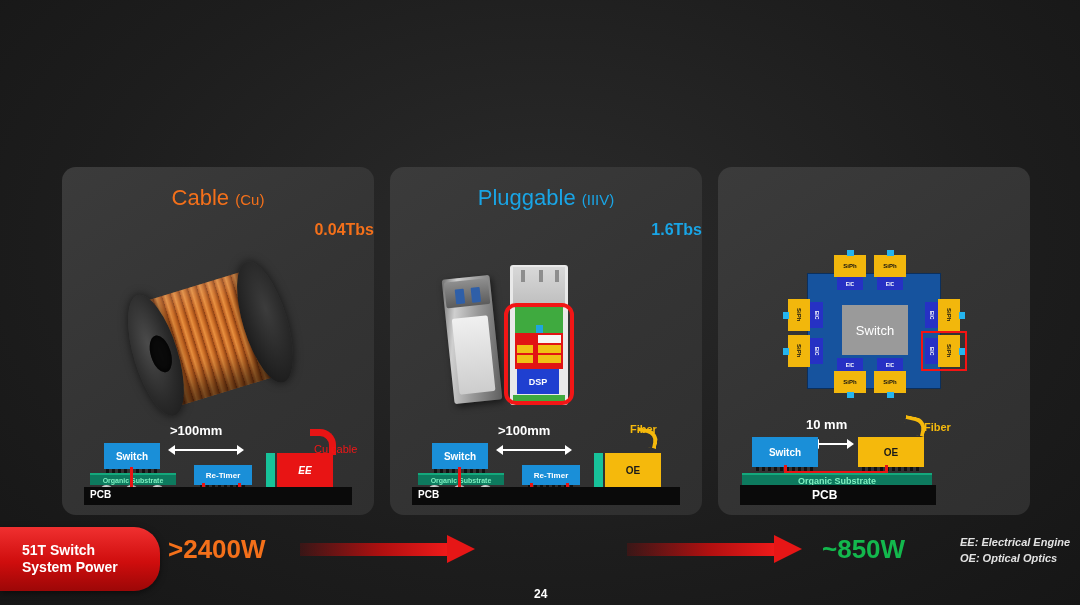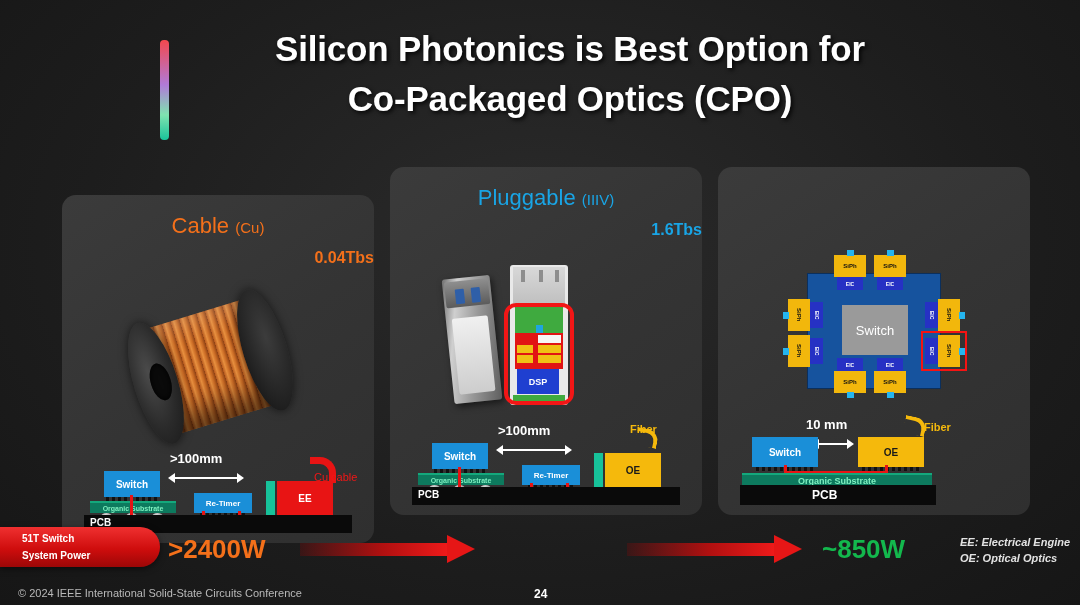--- a/index.html
+++ b/index.html
@@ -30,21 +30,21 @@
     text-shadow: 2px 2px 4px rgba(0,0,0,.85);
     letter-spacing: -0.2px;
   }
 
   
   .panel {
     position: absolute; top: 167px; height: 348px;
     background: linear-gradient(145deg, #3b3b3b 0%, #343434 50%, #2f2f2f 100%);
     border-radius: 14px;
   }
-  #panel-1 { left: 62px; width: 312px; margin-top: 28px; }
+  #panel-1 { left: 62px; width: 312px; }
   #panel-2 { left: 390px; width: 312px; }
   #panel-3 { left: 718px; width: 312px; }
 
   .p-title { position: absolute; top: 18px; left: 0; width: 100%; text-align: center;
              font-size: 22px; white-space: nowrap; }
   .p-title .sub { font-size: 15px; }
   .p-rate { position: absolute; top: 54px; left: 0; width: 100%; text-align: right;
             font-size: 16px; font-weight: bold; }
   .c-orange { color: #f4701a; }
   .c-blue   { color: #19a5e6; }
@@ -142,21 +142,21 @@
   .orgsub { position: absolute; background: #0d7a5e; color: #7ef0c0;
     font-size: 7px; font-weight: bold; text-align: center; line-height: 11px;
     border-top: 2px solid #14a87c; }
   .balls { position: absolute; display: flex; justify-content: space-around; }
   .balls i { width: 11px; height: 7px; border-radius: 50%;
     background: radial-gradient(circle at 40% 30%,#d8d8d8,#8a8a8a); display: block; }
   .chip { position: absolute; background: #1a8fd8; color: #ffffff;
     font-size: 10px; font-weight: bold; display: flex;
     align-items: center; justify-content: center; }
   .chip.re { font-size: 8px; }
-  .chip.ee { background: #e81414; }
+  .chip.ee { background: #e81414; font-style: italic; }
   .chip.oe { background: #f5b90c; color: #1a1a1a; }
   .pinrow { position: absolute; height: 4px;
     background: repeating-linear-gradient(90deg,#111 0 3px,transparent 3px 6px); }
   .redwire { position: absolute; background: #e81414; }
   .teal-bar { position: absolute; background: #17c29a; }
   .dimlabel { position: absolute; color: #ffffff; font-size: 13px; font-weight: bold; }
   .dimarrow { position: absolute; height: 2px; background: #ffffff; }
   .dimarrow::before, .dimarrow::after { content:""; position: absolute; top: -4px;
     border-top: 5px solid transparent; border-bottom: 5px solid transparent; }
   .dimarrow::before { left: -6px; border-right: 7px solid #fff; }
@@ -165,24 +165,24 @@
   .fiber-label { position: absolute; color: #f5b90c; font-size: 11px; font-weight: bold; }
   .cu-cable { position: absolute; width: 26px; height: 26px;
     border-top: 7px solid #e81414; border-right: 7px solid #e81414;
     border-top-right-radius: 16px; }
   .fiber-line { position: absolute; width: 22px; height: 18px;
     border-top: 4px solid #f5b90c; border-right: 4px solid #f5b90c;
     border-top-right-radius: 12px; transform: rotate(12deg); }
 
   
   .pill {
-    position: absolute; left: 0; top: 527px; width: 160px; height: 40px;
+    position: absolute; left: 0; top: 527px; width: 160px; height: 64px;
     background: linear-gradient(180deg,#f03030 0%,#cf0d0d 55%,#9c0707 100%);
     border-radius: 0 26px 26px 0;
-    color: #ffffff; font-size: 10px; font-weight: bold; line-height: 17px;
+    color: #ffffff; font-size: 14px; font-weight: bold; line-height: 17px;
     display: flex; flex-direction: column; justify-content: center; padding-left: 22px;
     box-shadow: 0 2px 6px rgba(0,0,0,.5);
   }
   .pwr { position: absolute; top: 534px; font-size: 26px; font-weight: bold; }
   #pwr-1 { left: 168px; }
   #pwr-2 { left: 495px; }
   #pwr-3 { left: 822px; }
   .big-arrow { position: absolute; top: 538px; height: 22px; }
   .big-arrow .shaft { position: absolute; left: 0; top: 5px; height: 13px; width: calc(100% - 26px);
     background: linear-gradient(90deg, rgba(110,12,12,.35) 0%, #b01010 55%, #ef1a1a 100%); }
@@ -197,27 +197,20 @@
   
   .footer { position: absolute; left: 18px; bottom: 6px; color: #b9b9b9; font-size: 11px; }
   .pageno { position: absolute; left: 534px; bottom: 4px; color: #ffffff;
     font-size: 12px; font-weight: bold; }
 </style>
 </head>
 <body>
 
 <div class="slide">
 
-  <div class="title-wrap">
-    <div class="accent-bar"></div>
-    <div class="title">
-      <div>Silicon Photonics is Best Option for</div>
-      <div>Co-Packaged Optics (CPO)</div>
-    </div>
-  </div>
 
   <div class="panel" id="panel-1">
     <div class="p-title c-orange">
       <span>Cable</span>
       <span class="sub">(Cu)</span>
     </div>
     <div class="p-rate c-orange">0.04Tbs</div>
 
     <div class="spool">
       <div class="body"></div>
@@ -428,16 +421,15 @@
     <div class="shaft"></div>
       <div class="head"></div>
   </div>
   <div class="pwr c-green-b" id="pwr-3">~850W</div>
 
   <div class="legend">
     <div>EE: Electrical Engine</div>
     <div>OE: Optical Optics</div>
   </div>
 
-  <div class="footer">© 2024 IEEE International Solid-State Circuits Conference</div>
   <div class="pageno">24</div>
 
 </div>
 
 </body></html>

